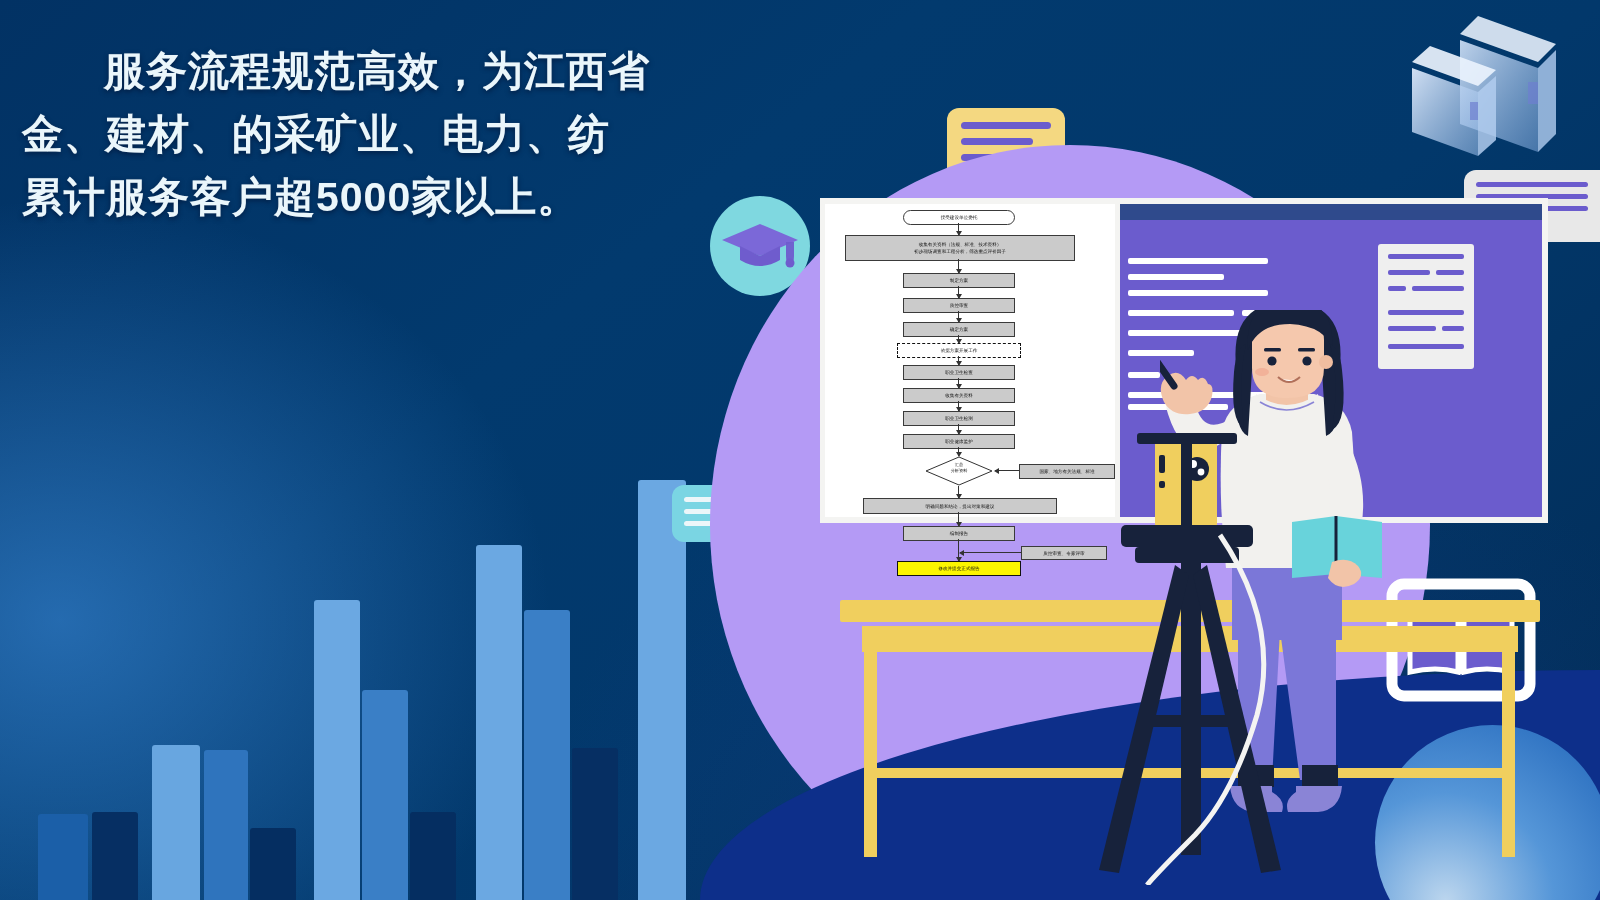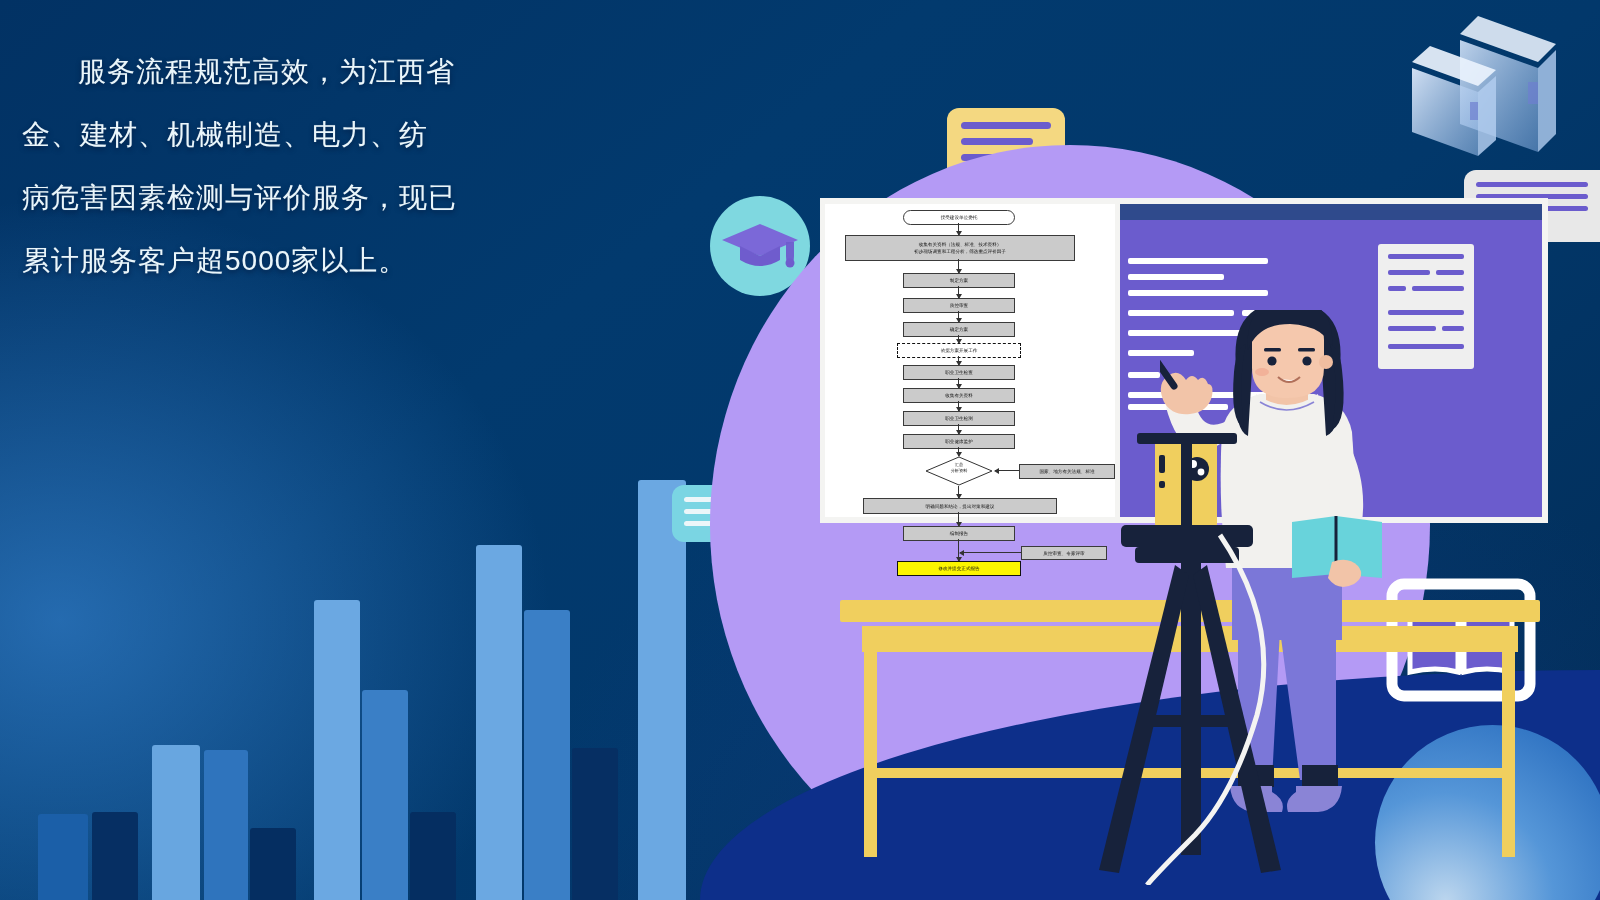--- a/index.html
+++ b/index.html
@@ -15,21 +15,21 @@
       linear-gradient(140deg,#023264 0%,#023a6e 35%,#02386b 60%,#022c56 100%);
   }
 
   
   .bars{position:absolute;left:0;bottom:0;width:700px;height:500px;}
   .bar{position:absolute;bottom:0;border-radius:3px 3px 0 0;}
 
   
   .headline{
     position:absolute;left:22px;top:40px;width:740px;
-    color:#eaf6fb;font-weight:normal;font-size:28px;line-height:63px;
+    color:#eaf6fb;font-weight:bold;font-size:41px;line-height:63px;
     letter-spacing:1px;
     text-shadow:0 2px 5px rgba(0,20,55,.75), 0 0 1px rgba(255,255,255,.3);
   }
   .headline .l1{text-indent:2em;display:block;}
   .headline span{display:block;white-space:nowrap;}
 
   
   .capbadge{position:absolute;left:710px;top:196px;width:100px;height:100px;border-radius:50%;
     background:#7fd8e0;display:flex;align-items:center;justify-content:center;}
 
@@ -113,22 +113,21 @@
     <div class="bar" style="left:362px;width:46px;height:210px;background:#3a7fc6;"></div>
     <div class="bar" style="left:410px;width:46px;height:88px;background:#052e61;"></div>
     <div class="bar" style="left:476px;width:46px;height:355px;background:#6ba8e2;"></div>
     <div class="bar" style="left:524px;width:46px;height:290px;background:#3a7fc6;"></div>
     <div class="bar" style="left:572px;width:46px;height:152px;background:#062f63;"></div>
     <div class="bar" style="left:638px;width:48px;height:420px;background:#6ba8e2;"></div>
   </div>
 
   <div class="headline">
     <span class="l1">服务流程规范高效，为江西省</span>
-    <span>金、建材、机械制造、电力、纺</span>
-    <span>病危害因素检测与评价服务，现已</span>
+    <span>金、建材、的采矿业、电力、纺</span>
     <span>累计服务客户超5000家以上。</span>
   </div>
 
   <div class="capbadge">
     <svg width="80" height="60" viewBox="0 0 80 60">
       <polygon points="40,8 78,24 40,40 2,24" fill="#7b68d8"></polygon>
       <path d="M20,30 L20,44 Q40,56 60,44 L60,30 L40,40 Z" fill="#6f5ccd"></path>
       <path d="M74,26 L74,40 Q74,48 70,48 Q66,48 66,40 L66,26 Z" fill="#6f5ccd" opacity=".95"></path>
       <circle cx="70" cy="47" r="4.5" fill="#6f5ccd"></circle>
     </svg>

